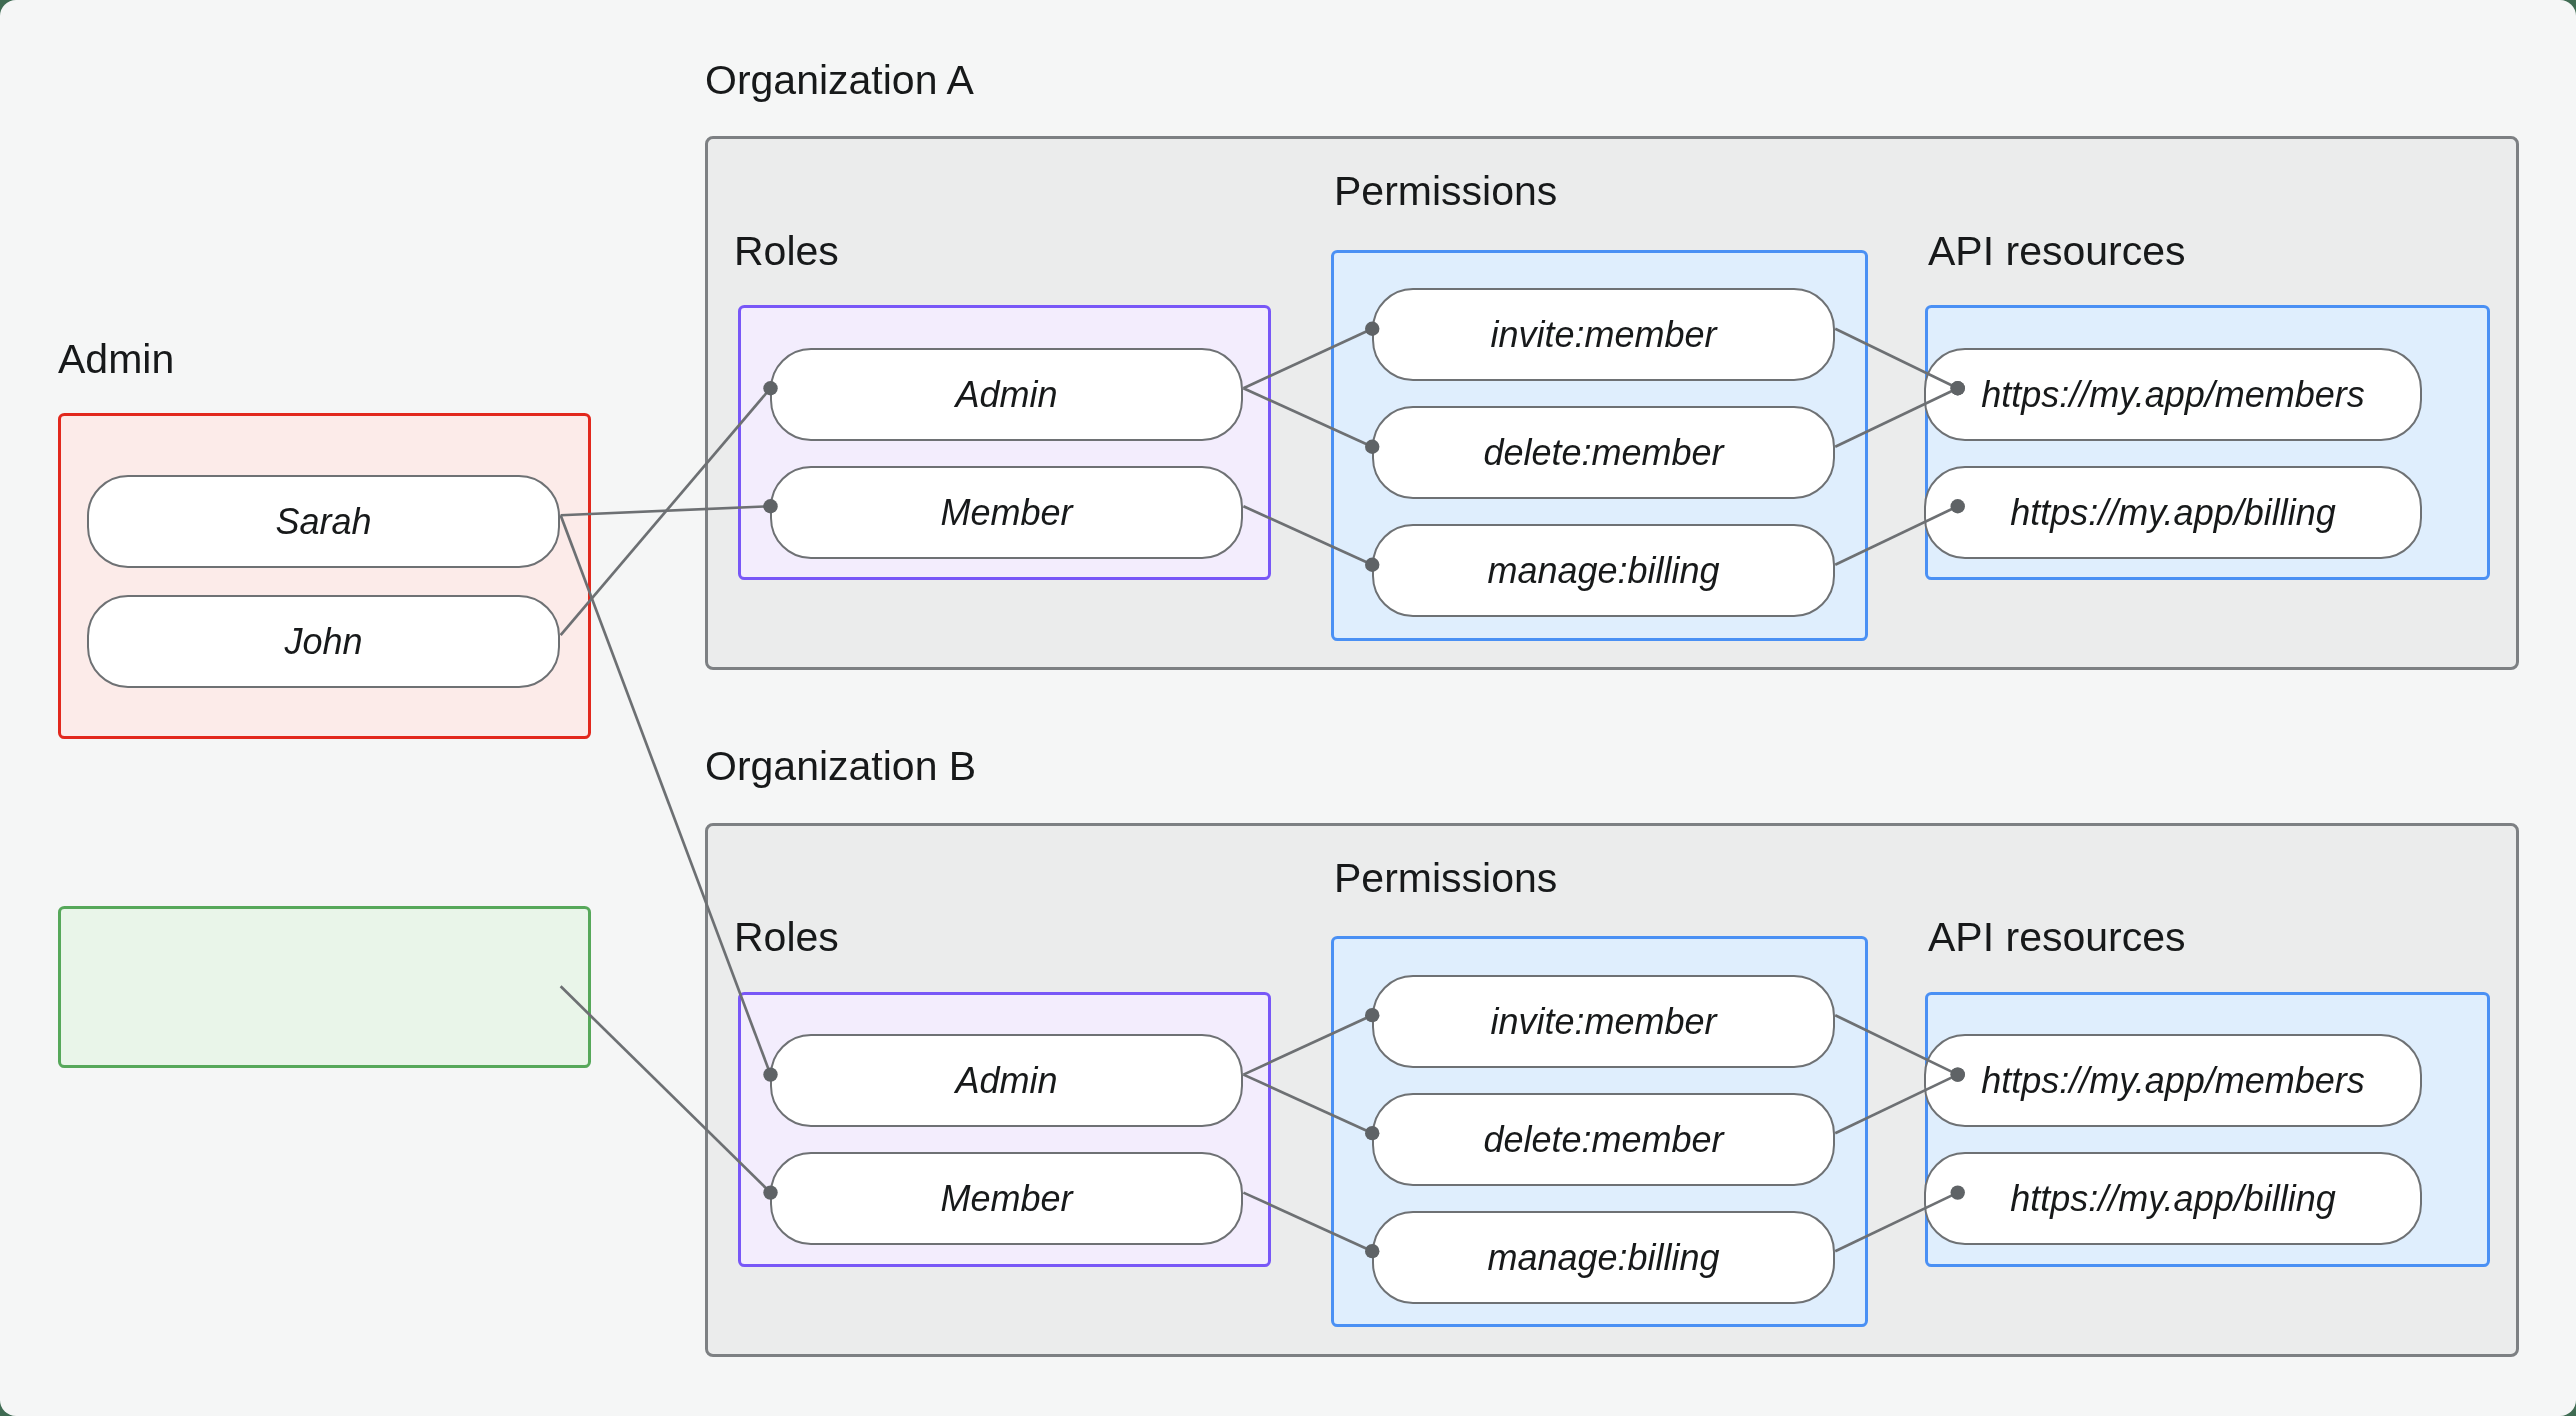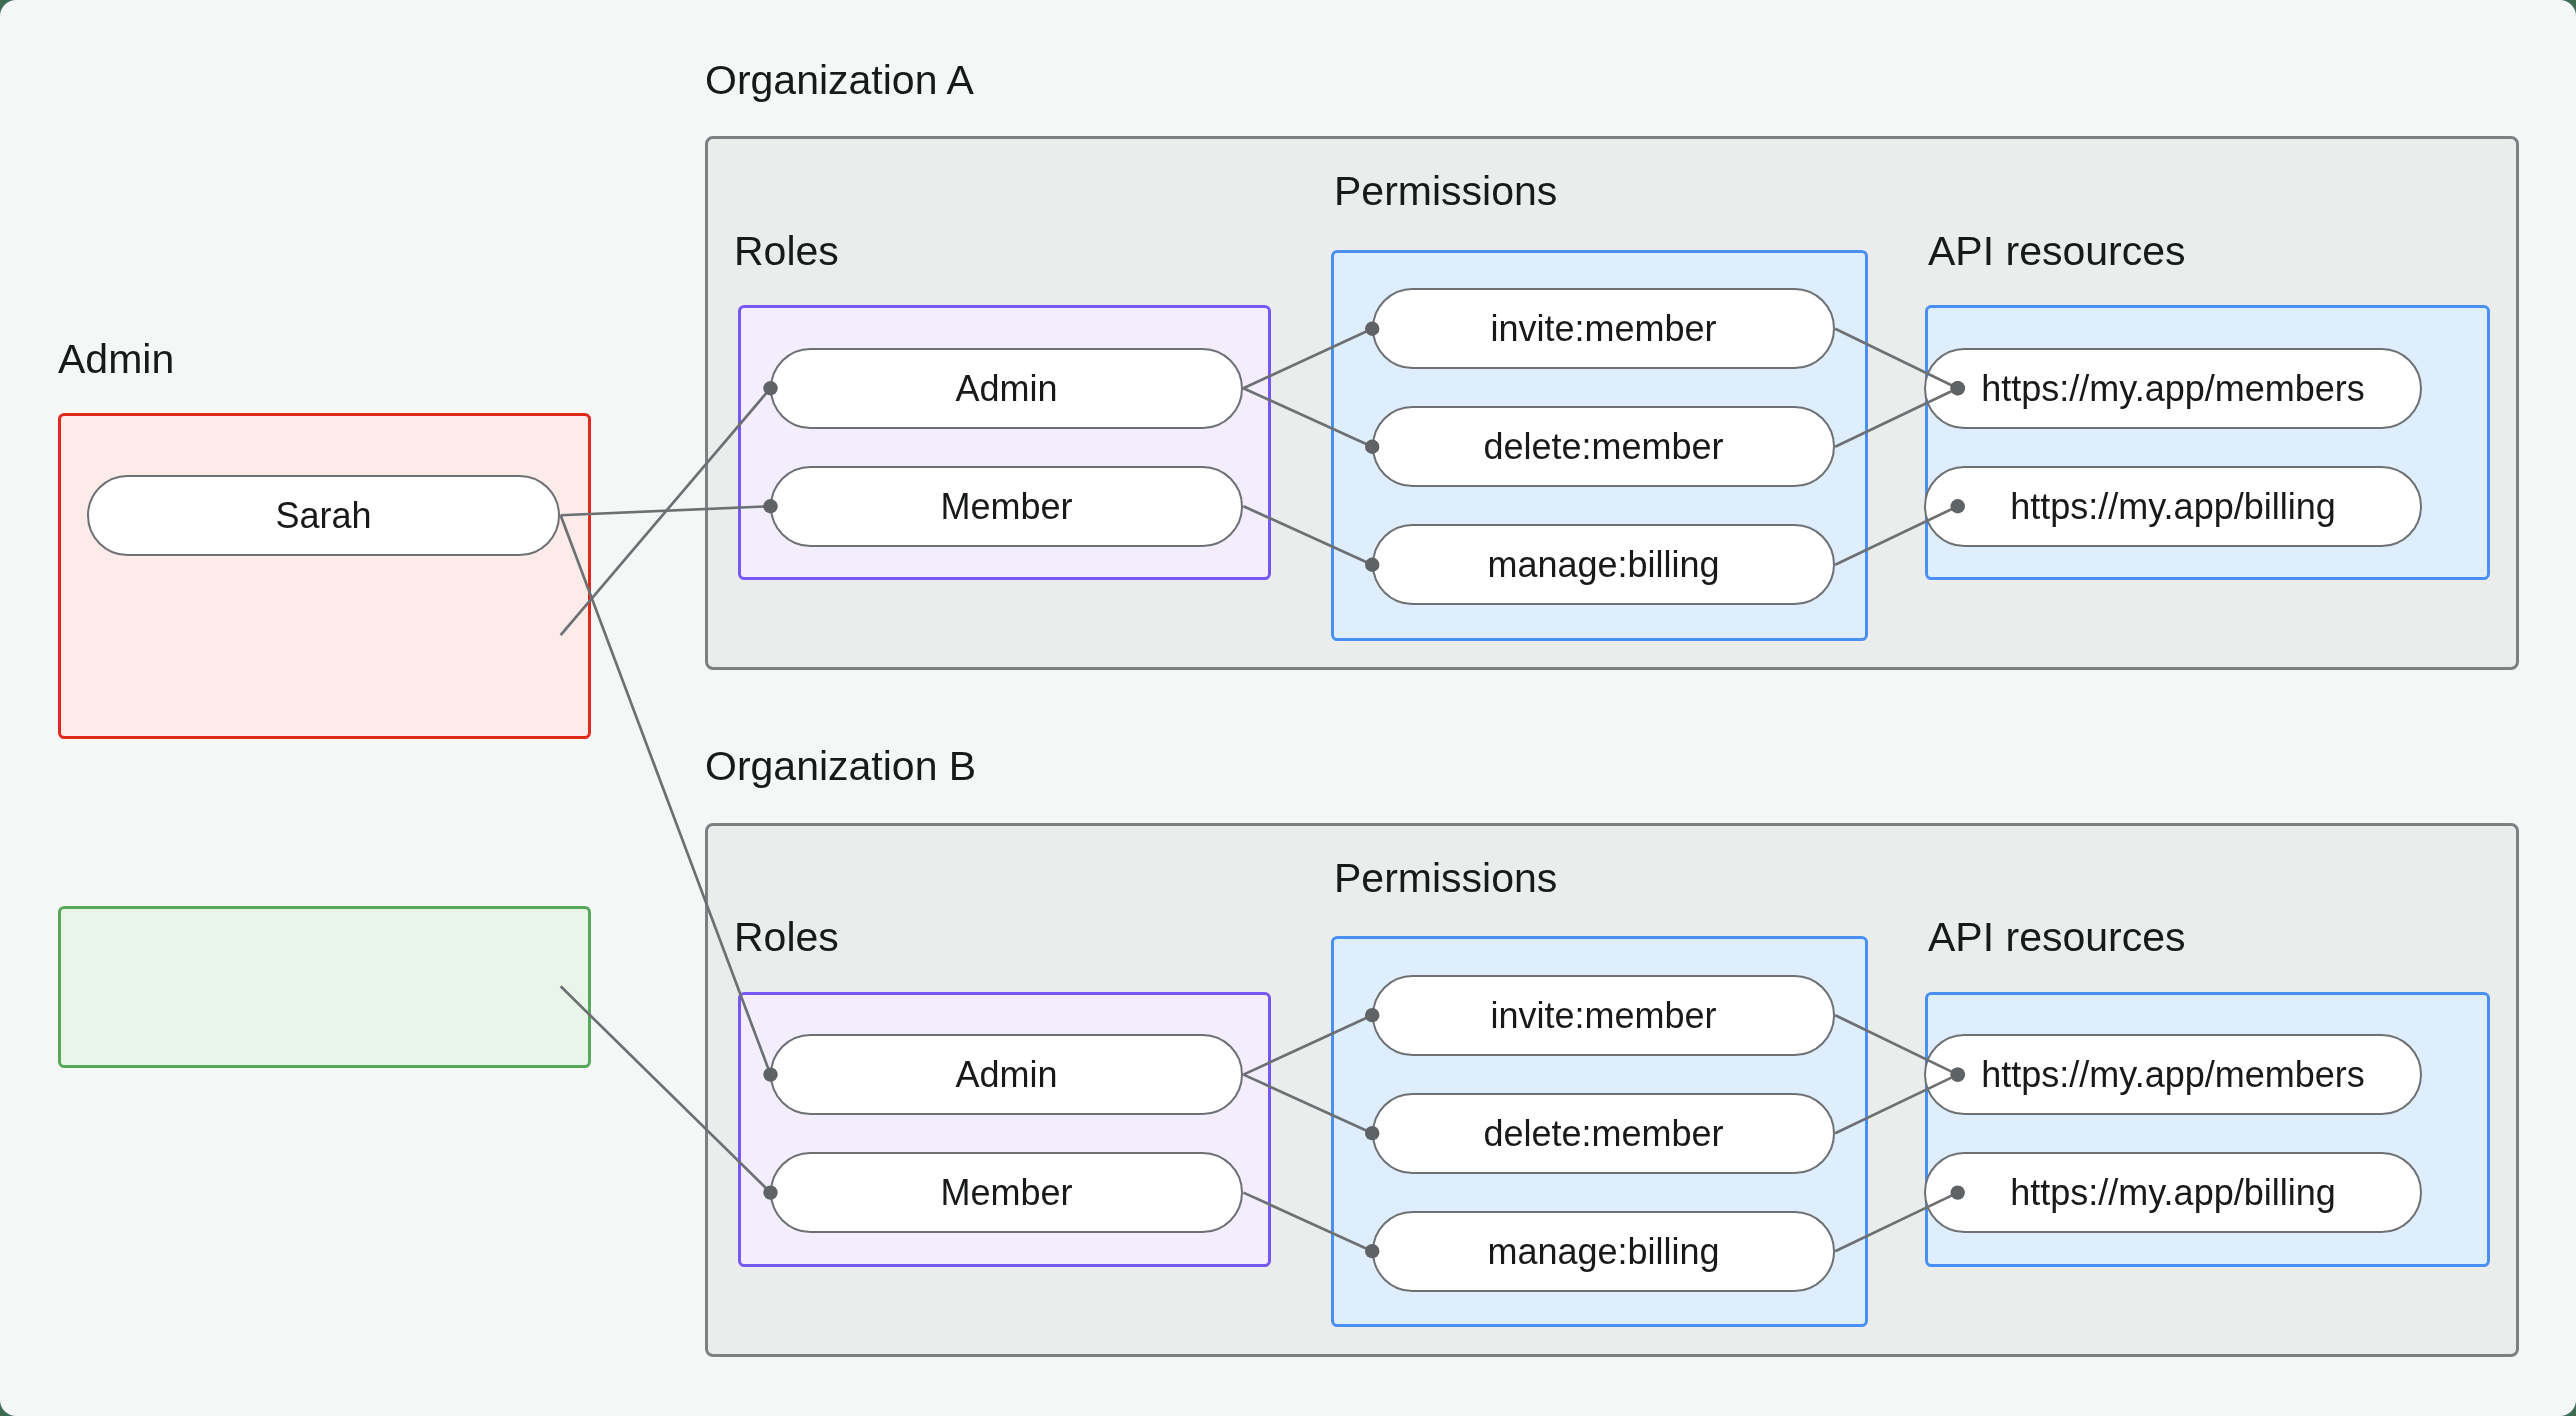--- a/index.html
+++ b/index.html
@@ -59,26 +59,26 @@
   #lbl-org-a{left:705px;top:58px;}
   #lbl-org-b{left:705px;top:744px;}
   #lbl-roles-a{left:734px;top:229px;}
   #lbl-roles-b{left:734px;top:915px;}
   #lbl-perm-a{left:1334px;top:169px;}
   #lbl-perm-b{left:1334px;top:856px;}
   #lbl-api-a{left:1928px;top:229px;}
   #lbl-api-b{left:1928px;top:915px;}
 
   .pill{
-    position:absolute;box-sizing:border-box;height:81px;
+    position:absolute;box-sizing:border-box;height:93px;
     background:#ffffff;
     border:2.7px solid var(--pill-border,#6e7174);
     border-radius:41px;
     display:flex;align-items:center;justify-content:center;
-    font-size:36px;color:var(--text,#17191a);white-space:nowrap;
+    font-size:36px;color:var(--text,#17191a);white-space:nowrap;font-style:italic;
   }
   .pill.w-user{left:87px;width:473px;}
   .pill.w-role{left:770px;width:473px;}
   .pill.w-perm{left:1372px;width:463px;}
   .pill.w-api{left:1924px;width:498px;}
   #p-sarah{top:475px;}
   #p-john{top:595px;}
   #p-m2m{top:946px;}
   #p-admin-a{top:348px;}
   #p-member-a{top:466px;}
@@ -122,20 +122,21 @@
   <div class="lbl" id="lbl-org-a">Organization A</div>
   <div class="lbl" id="lbl-org-b">Organization B</div>
   <div class="lbl" id="lbl-roles-a">Roles</div>
   <div class="lbl" id="lbl-roles-b">Roles</div>
   <div class="lbl" id="lbl-perm-a">Permissions</div>
   <div class="lbl" id="lbl-perm-b">Permissions</div>
   <div class="lbl" id="lbl-api-a">API resources</div>
   <div class="lbl" id="lbl-api-b">API resources</div>
 
   <div class="pill w-user" id="p-sarah">Sarah</div>
+  <div class="pill w-user" id="p-john">John</div>
 
   <div class="pill w-role" id="p-admin-a">Admin</div>
   <div class="pill w-role" id="p-member-a">Member</div>
   <div class="pill w-perm" id="p-invite-a">invite:member</div>
   <div class="pill w-perm" id="p-delete-a">delete:member</div>
   <div class="pill w-perm" id="p-manage-a">manage:billing</div>
   <div class="pill w-api" id="p-members-api-a">https://my.app/members</div>
   <div class="pill w-api" id="p-billing-api-a">https://my.app/billing</div>
 
   <div class="pill w-role" id="p-admin-b">Admin</div>

